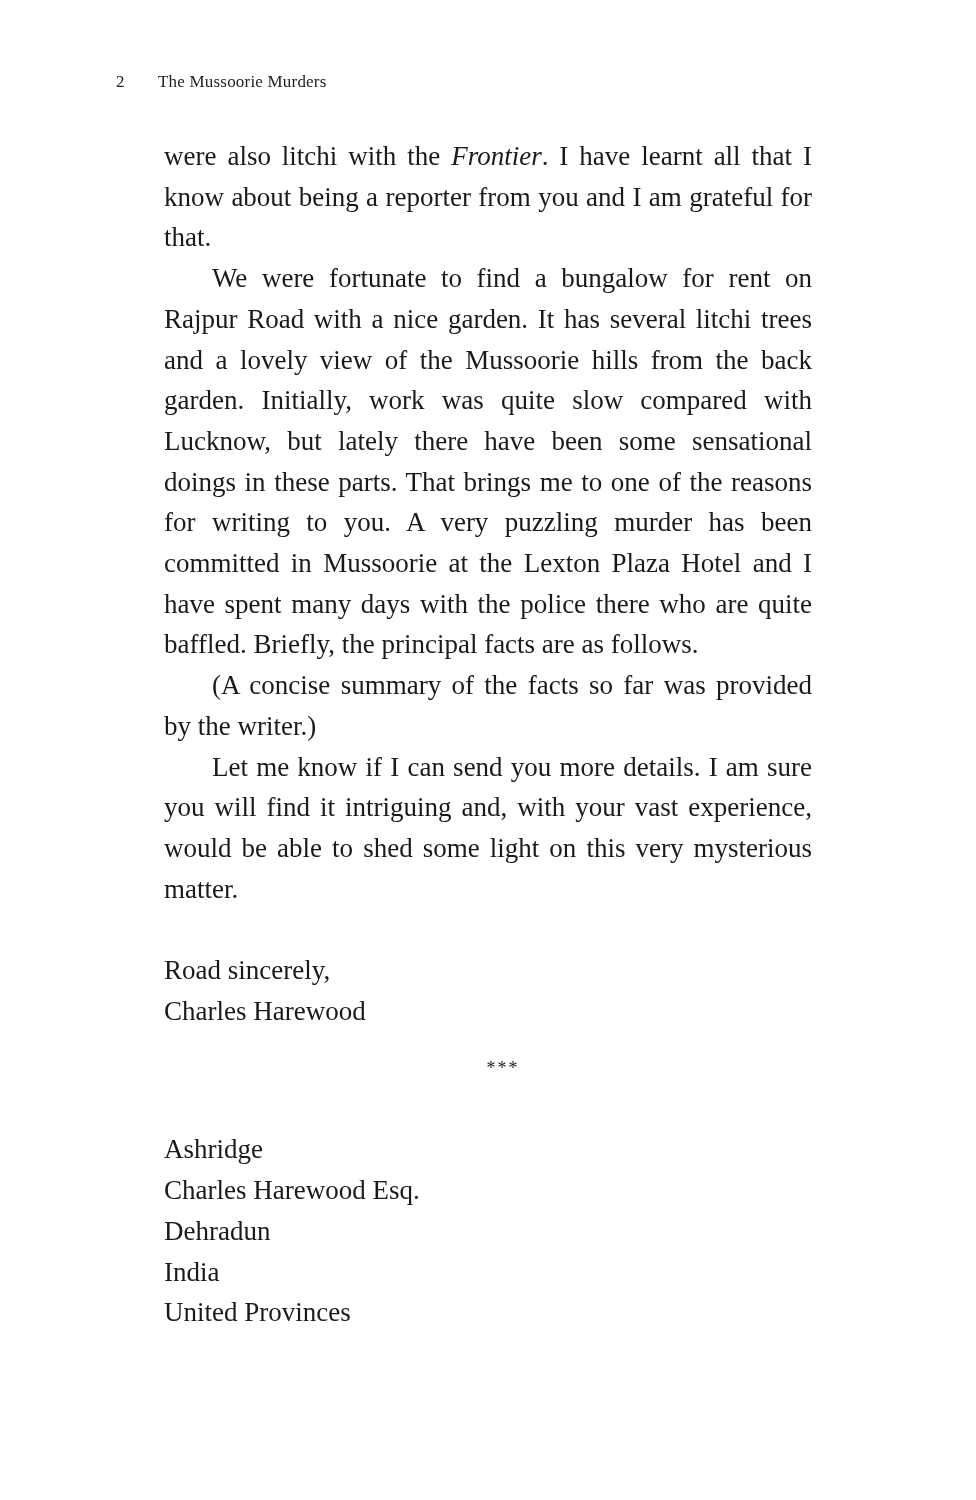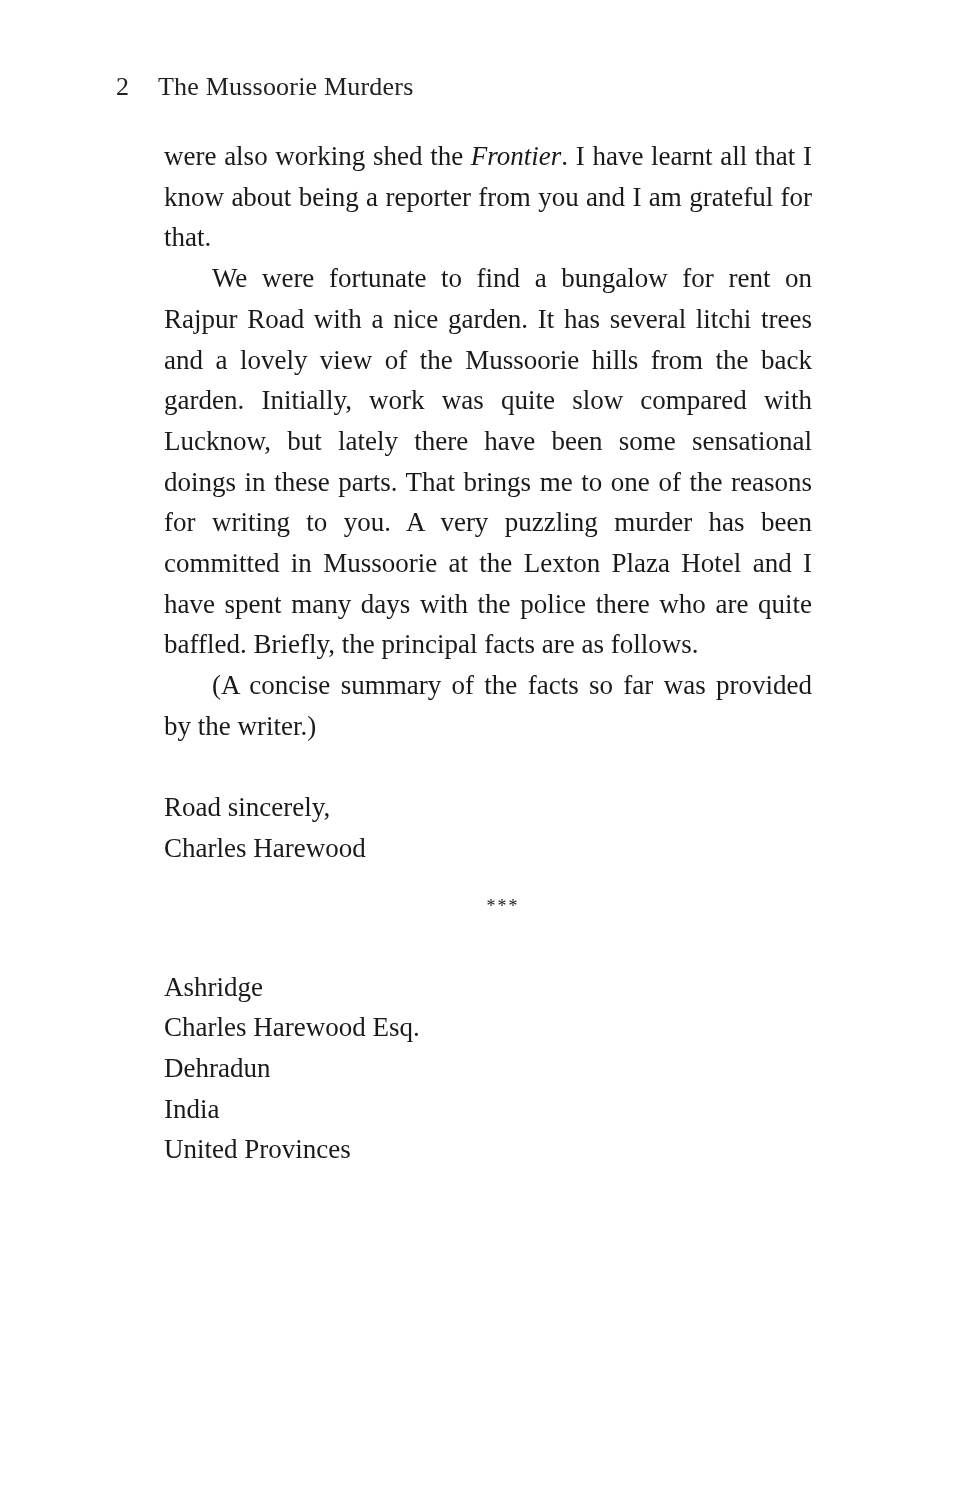--- a/index.html
+++ b/index.html
@@ -3,21 +3,21 @@
   <meta charset="utf-8">
   <style>
     html, body { margin: 0; padding: 0; background: #ffffff; }
     body {
       width: 976px; height: 1500px; position: relative; overflow: hidden;
       font-family: "Liberation Serif", "DejaVu Serif", serif;
       color: #1a1a1a;
     }
     .running-head {
       position: absolute; top: 72px; left: 116px;
-      font-size: 26px; letter-spacing: 0.2px; color: #222;
+      font-size: 17px; letter-spacing: 0.2px; color: #222;
       white-space: nowrap;
     }
     .running-head .pno { display: inline-block; width: 42px; }
     .text-block {
       position: absolute; left: 164px; top: 136px; width: 648px;
       font-size: 27px; line-height: 40.7px;
     }
     .para { margin: 0; text-align: justify; text-align-last: left; }
     .para.indent { text-indent: 48px; }
     .para em { font-style: italic; margin-top: 12px; }
@@ -31,26 +31,27 @@
     .address { margin-top: 20px; }
   </style>
 </head>
 <body>
 
 <div class="running-head">
   <span class="pno">2</span><span>The Mussoorie Murders</span>
 </div>
 
 <div class="text-block">
-  <p class="para"><span>were also working shed the </span><em>Frontier</em><span>. I have learnt all that I know about being a reporter from you and I am grateful for that.</span></p>
+  <p class="para"><span>were also litchi with the </span><em>Frontier</em><span>. I have learnt all that I know about being a reporter from you and I am grateful for that.</span></p>
 
   <p class="para indent">We were fortunate to find a bungalow for rent on Rajpur Road with a nice garden. It has several litchi trees and a lovely view of the Mussoorie hills from the back garden. Initially, work was quite slow compared with Lucknow, but lately there have been some sensational doings in these parts. That brings me to one of the reasons for writing to you. A very puzzling murder has been committed in Mussoorie at the Lexton Plaza Hotel and I have spent many days with the police there who are quite baffled. Briefly, the principal facts are as follows.</p>
 
   <p class="para indent">(A concise summary of the facts so far was provided by the writer.)</p>
 
+  <p class="para indent">Let me know if I can send you more details. I am sure you will find it intriguing and, with your vast experience, would be able to shed some light on this very mysterious matter.</p>
 
   <div class="closing">
     <div>Road sincerely,</div>
     <div>Charles Harewood</div>
   </div>
 
   <div class="divider">***</div>
 
   <div class="address">
     <div>Ashridge</div>

